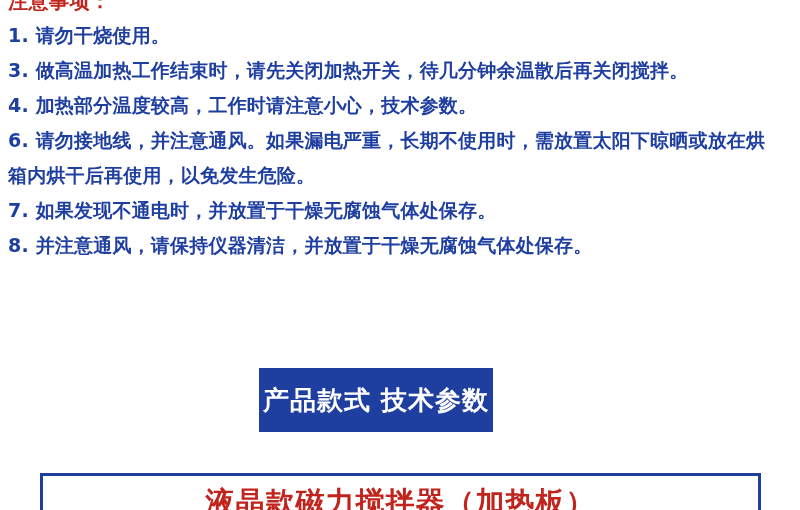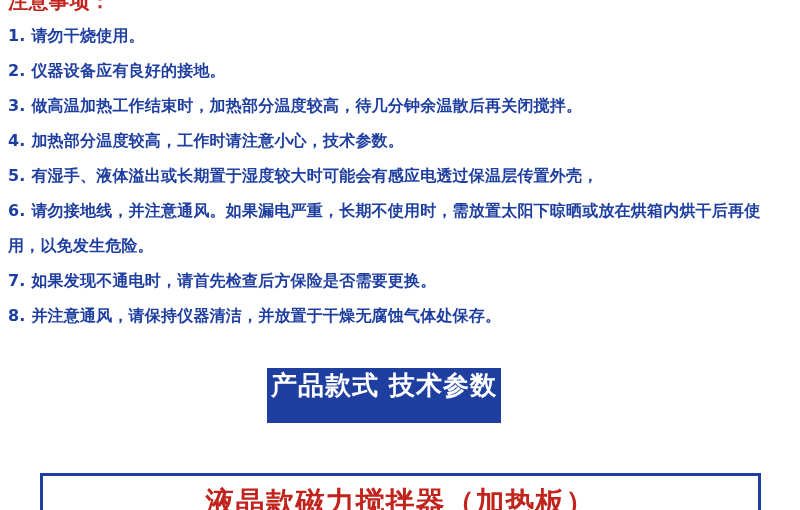--- a/index.html
+++ b/index.html
@@ -31,38 +31,38 @@
     white-space: nowrap;
   }
   .notice-list {
     position: absolute;
     left: 8px;
     top: 18px;
     width: 760px;
   }
   .notice-item {
     color: #1f3fa0;
-    font-size: 16px;
+    font-size: 19px;
     font-weight: bold;
     line-height: 35px;
     letter-spacing: 0.2px;
   }
   .notice-item .num {
     font-family: "DejaVu Sans", "Liberation Sans", sans-serif;
   }
   .section-button {
     position: absolute;
     left: 259px;
     top: 368px;
     width: 234px;
-    height: 55px;
+    height: 64px;
     background: #1f3fa0;
     display: flex;
+    align-items: center;
     justify-content: center;
-    margin-left: 8px;
   }
   .section-button span {
     color: #ffffff;
     font-size: 26px;
     font-weight: bold;
     letter-spacing: 1px;
   }
   .product-panel {
     position: absolute;
     left: 40px;
@@ -92,42 +92,34 @@
 <div class="page">
 
   <div class="notice-heading">注意事项：</div>
 
   <div class="notice-list">
     <div class="notice-item">
       <span class="num">1.</span>
       <span>请勿干烧使用。</span>
     </div>
     <div class="notice-item">
-      <span class="num">2.</span>
-      <span>仪器设备应有良好的接地。</span>
-    </div>
-    <div class="notice-item">
       <span class="num">3.</span>
-      <span>做高温加热工作结束时，加热部分温度较高，待几分钟余温散后再关闭搅拌。</span>
+      <span>做高温加热工作结束时，请先关闭加热开关，待几分钟余温散后再关闭搅拌。</span>
     </div>
     <div class="notice-item">
       <span class="num">4.</span>
       <span>加热部分温度较高，工作时请注意小心，技术参数。</span>
-    </div>
-    <div class="notice-item">
-      <span class="num">5.</span>
-      <span>有湿手、液体溢出或长期置于湿度较大时可能会有感应电透过保温层传置外壳，</span>
     </div>
     <div class="notice-item">
       <span class="num">6.</span>
       <span>请勿接地线，并注意通风。如果漏电严重，长期不使用时，需放置太阳下晾晒或放在烘箱内烘干后再使用，以免发生危险。</span>
     </div>
     <div class="notice-item">
       <span class="num">7.</span>
-      <span>如果发现不通电时，请首先检查后方保险是否需要更换。</span>
+      <span>如果发现不通电时，并放置于干燥无腐蚀气体处保存。</span>
     </div>
     <div class="notice-item">
       <span class="num">8.</span>
       <span>并注意通风，请保持仪器清洁，并放置于干燥无腐蚀气体处保存。</span>
     </div>
   </div>
 
   <div class="section-button">
     <span>产品款式 技术参数</span>
   </div>

